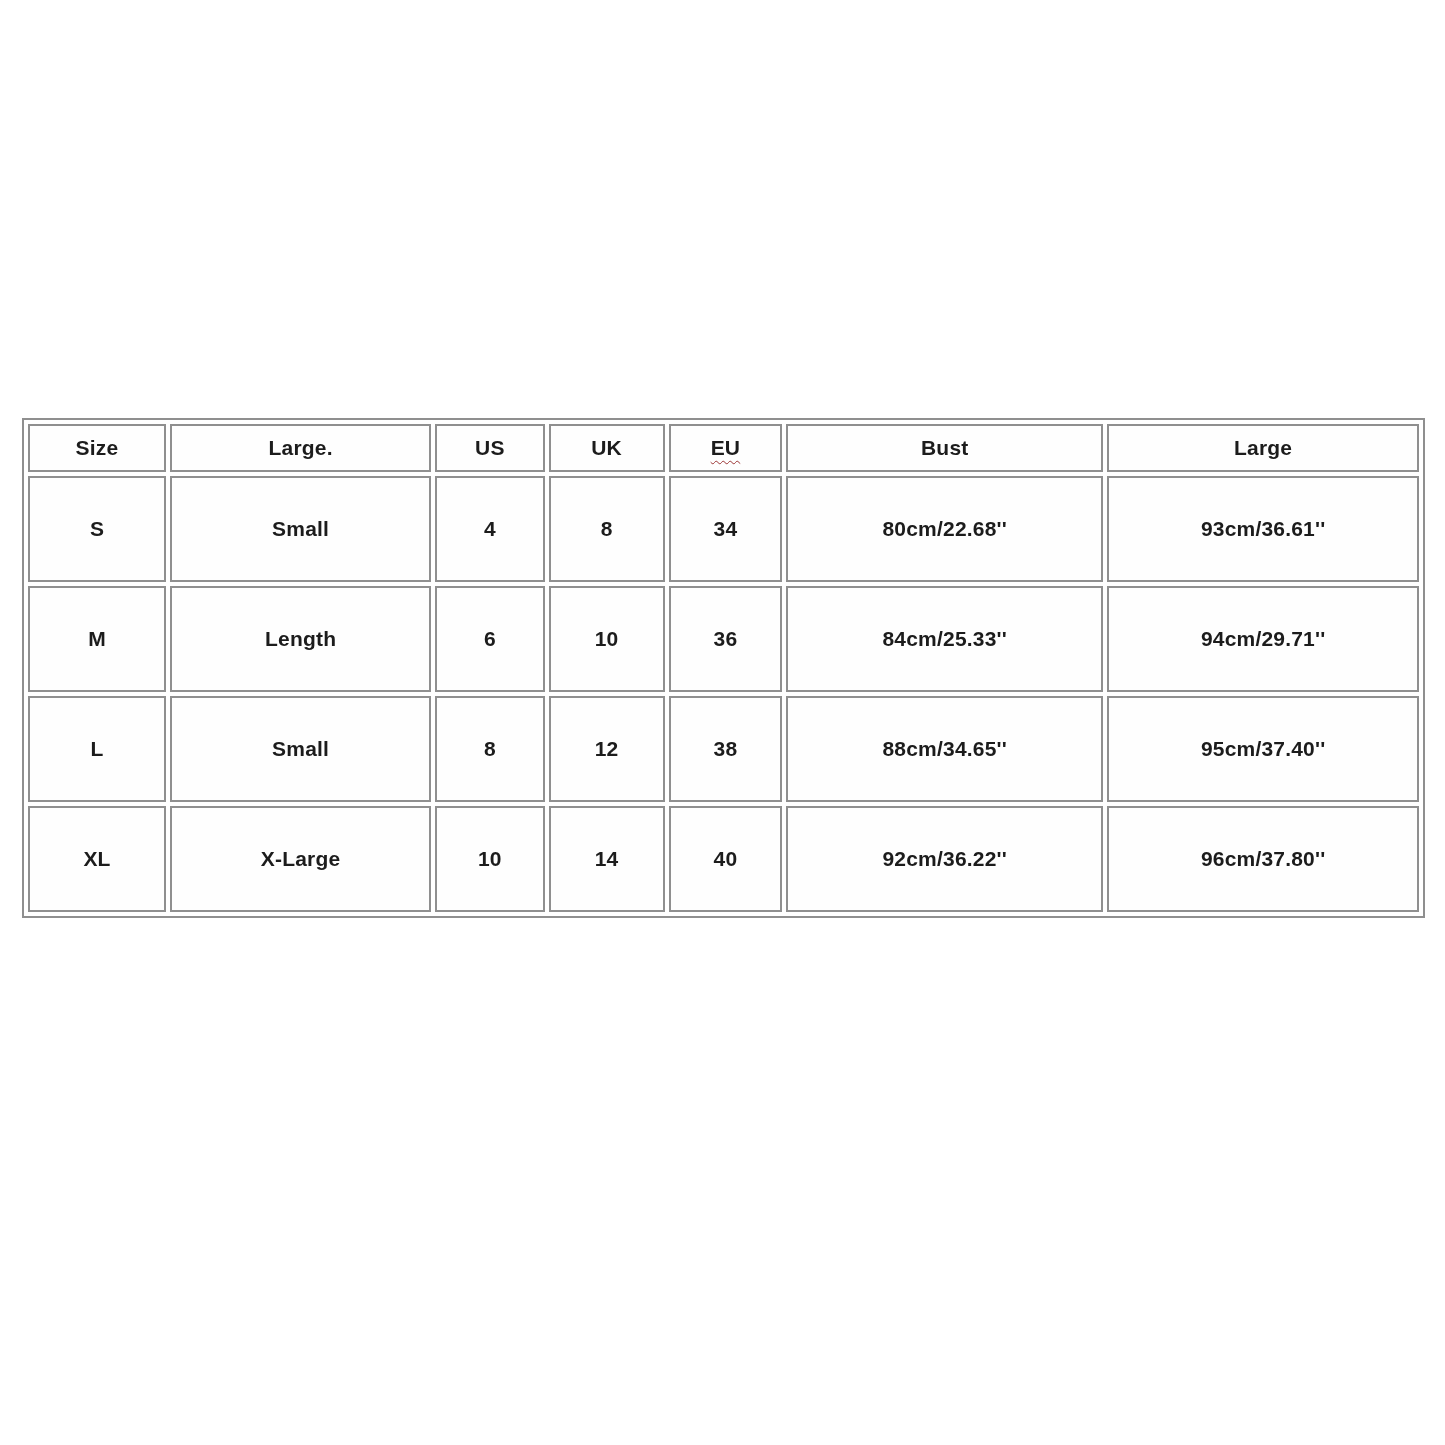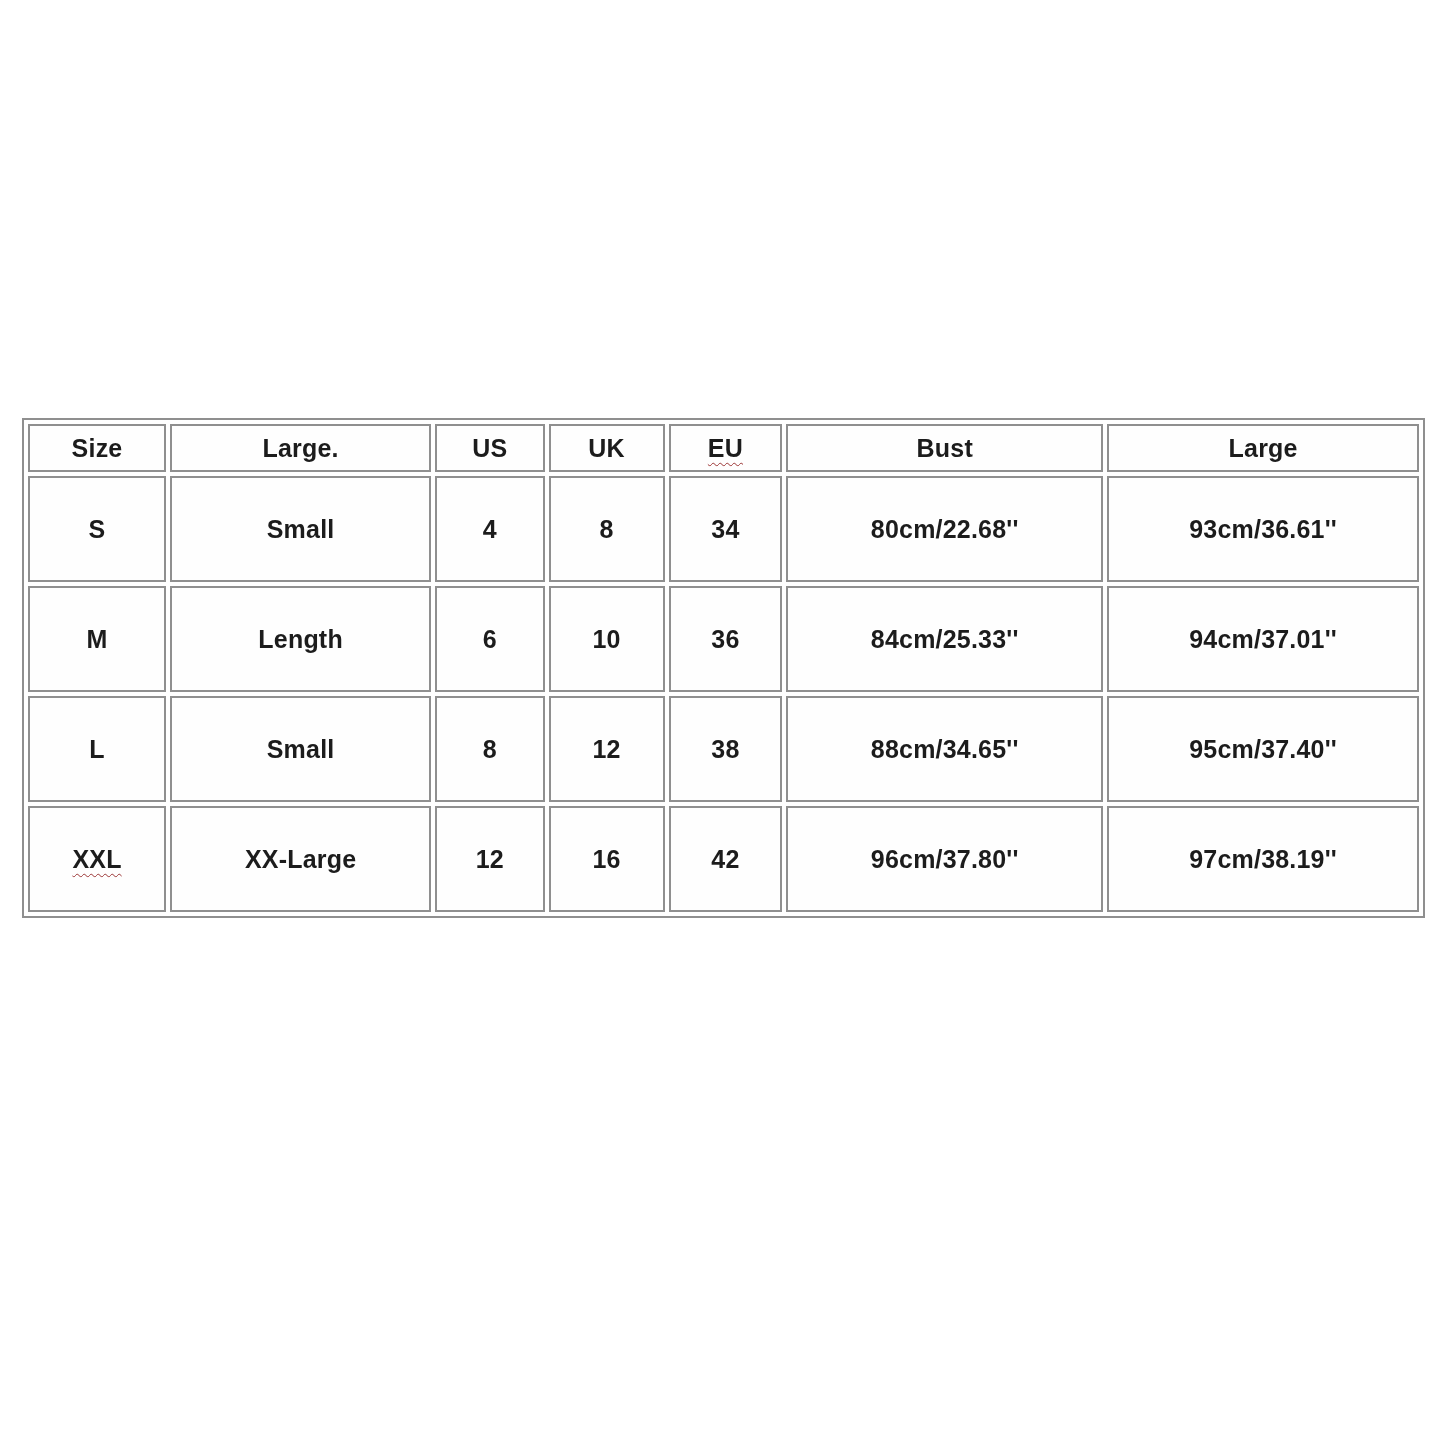--- a/index.html
+++ b/index.html
@@ -30,21 +30,21 @@
     background: #ffffff;
   }
   table.size-chart th,
   table.size-chart td {
     border: 2px solid #8f8f8f;
     background: #fefefe;
     text-align: center;
     vertical-align: middle;
     font-weight: bold;
     color: #1c1c1c;
-    font-size: 25px;
+    font-size: 21px;
     letter-spacing: 0.2px;
     overflow: hidden;
   }
   table.size-chart thead th { height: 42px; }
   table.size-chart tbody td { height: 100px; }
 
   col.c1 { width: 10.1%; }
   col.c2 { width: 19.1%; }
   col.c3 { width: 8.0%; }
   col.c4 { width: 8.5%; }
@@ -96,36 +96,36 @@
             <td>80cm/22.68''</td>
             <td>93cm/36.61''</td>
           </tr>
           <tr>
             <td>M</td>
             <td>Length</td>
             <td>6</td>
             <td>10</td>
             <td>36</td>
             <td>84cm/25.33''</td>
-            <td>94cm/37.01''</td>
+            <td>94cm/29.71''</td>
           </tr>
           <tr>
             <td>L</td>
             <td>Small</td>
             <td>8</td>
             <td>12</td>
             <td>38</td>
             <td>88cm/34.65''</td>
             <td>95cm/37.40''</td>
           </tr>
           <tr>
-            <td class="wavy">XXL</td>
-            <td>XX-Large</td>
-            <td>12</td>
-            <td>16</td>
-            <td>42</td>
+            <td>XL</td>
+            <td>X-Large</td>
+            <td>10</td>
+            <td>14</td>
+            <td>40</td>
+            <td>92cm/36.22''</td>
             <td>96cm/37.80''</td>
-            <td>97cm/38.19''</td>
           </tr>
         </tbody>
     </table>
   </div>
 </div>
 
 </body></html>

